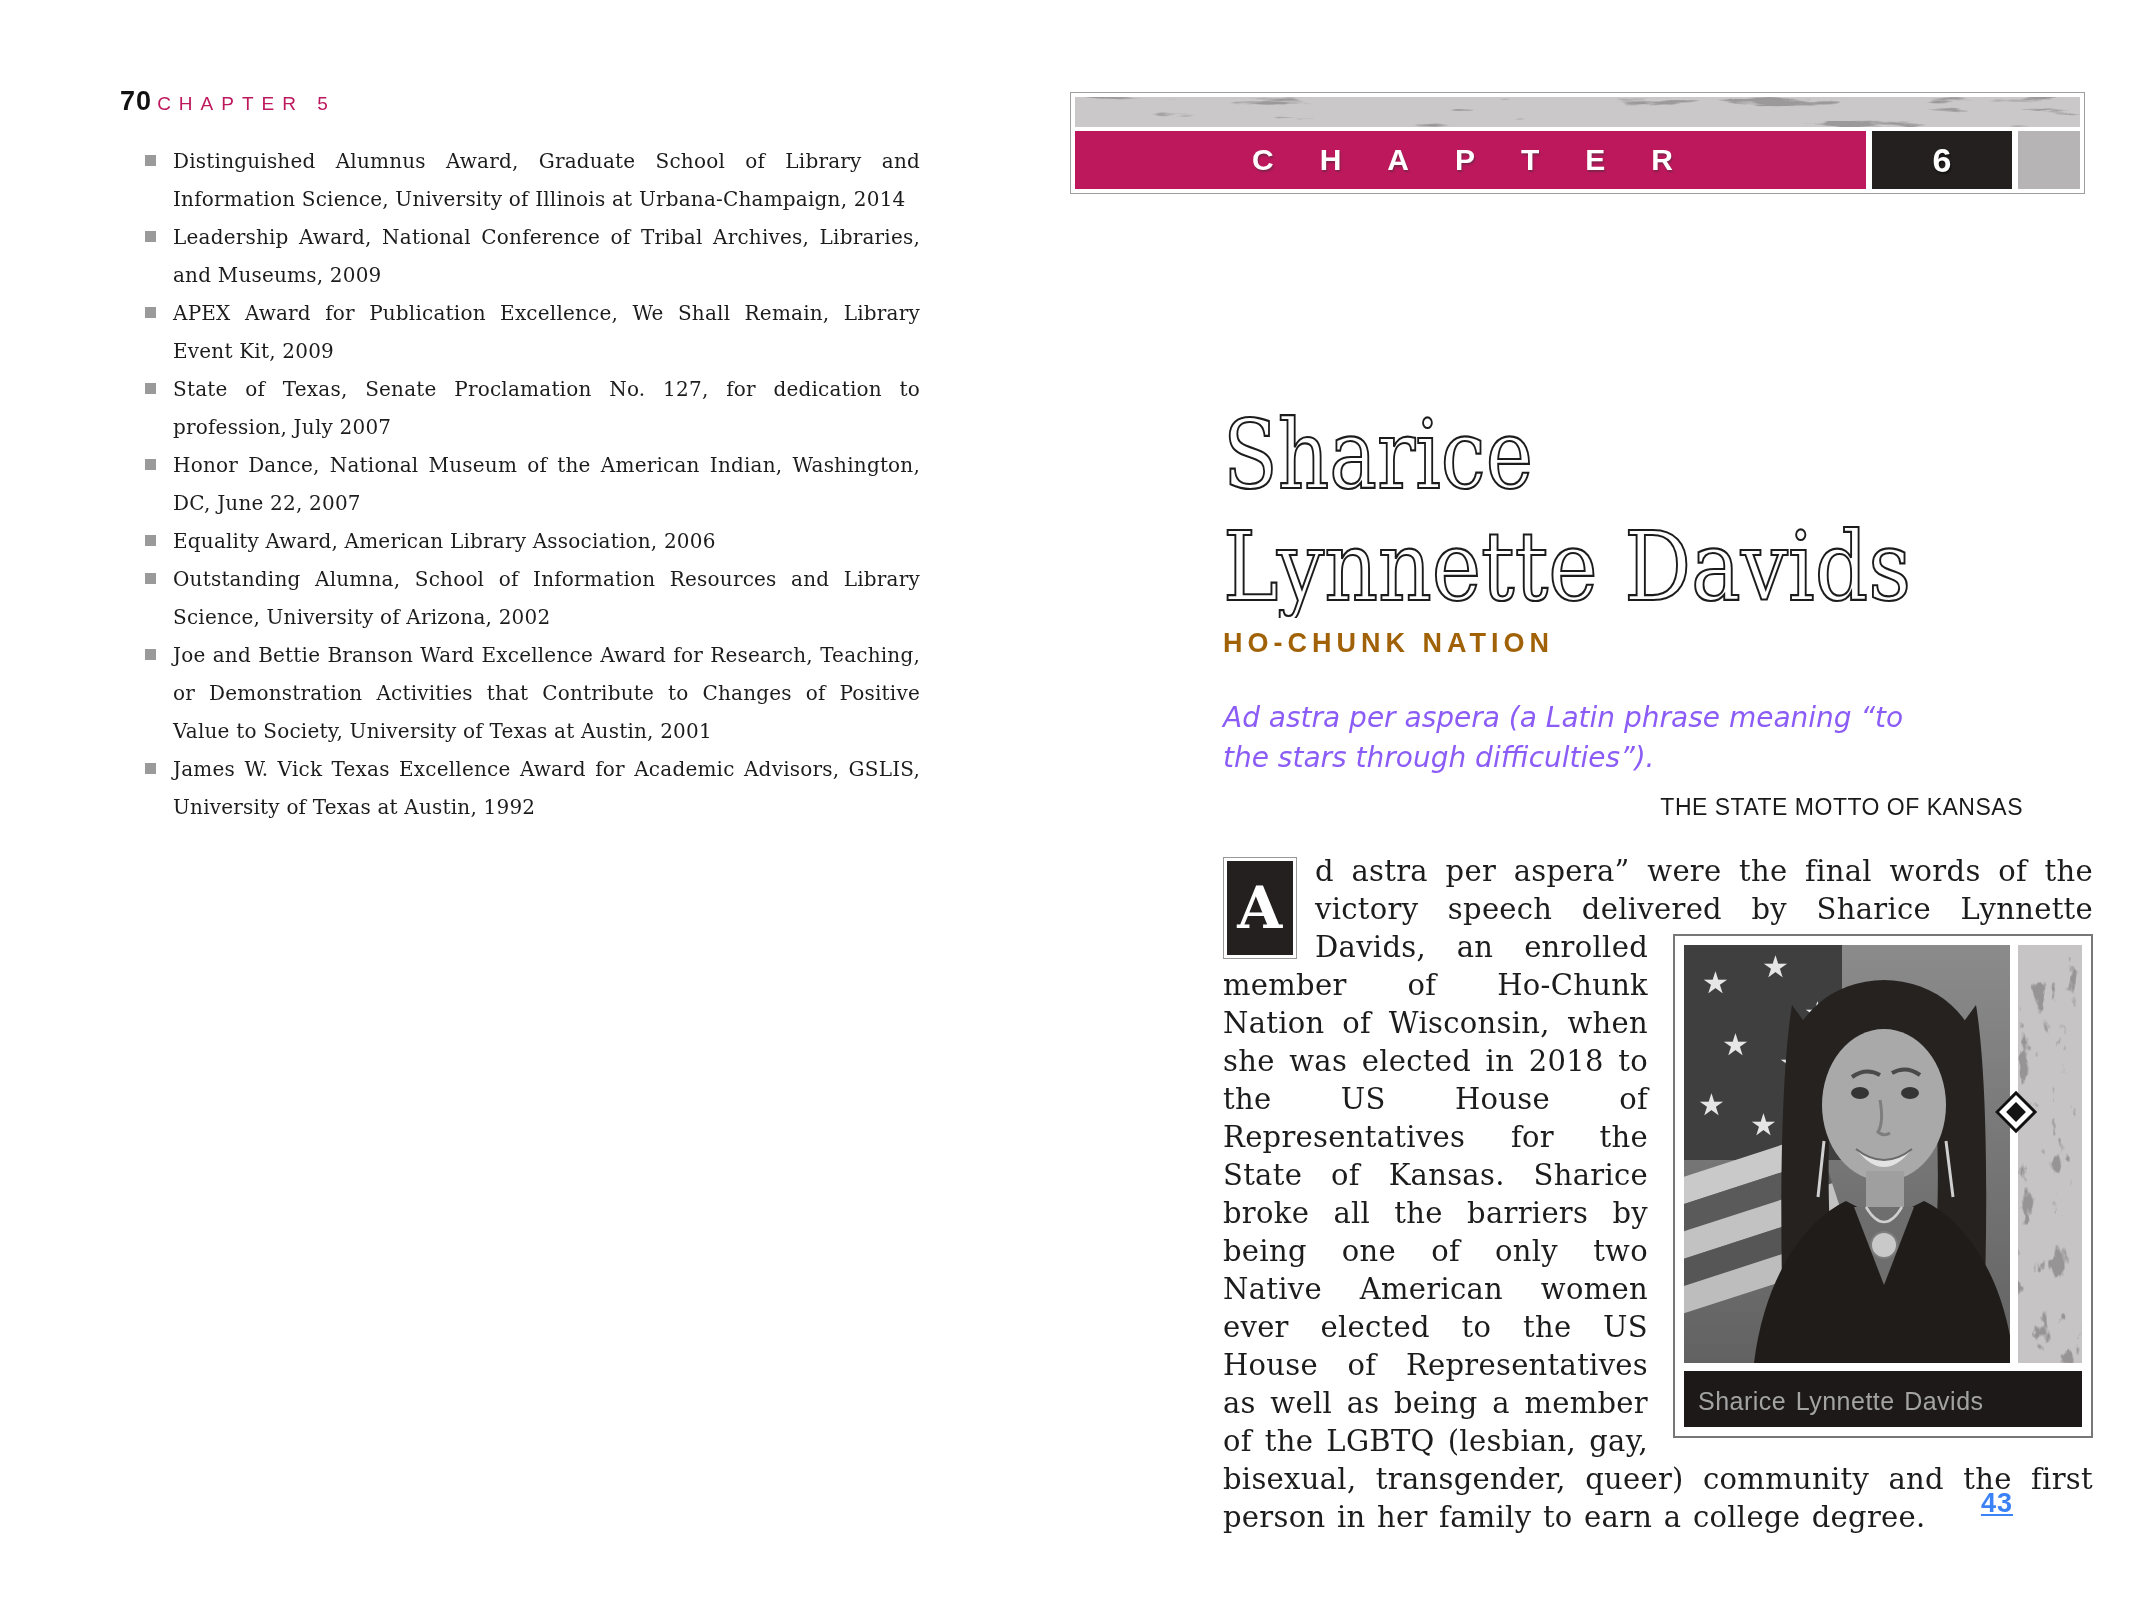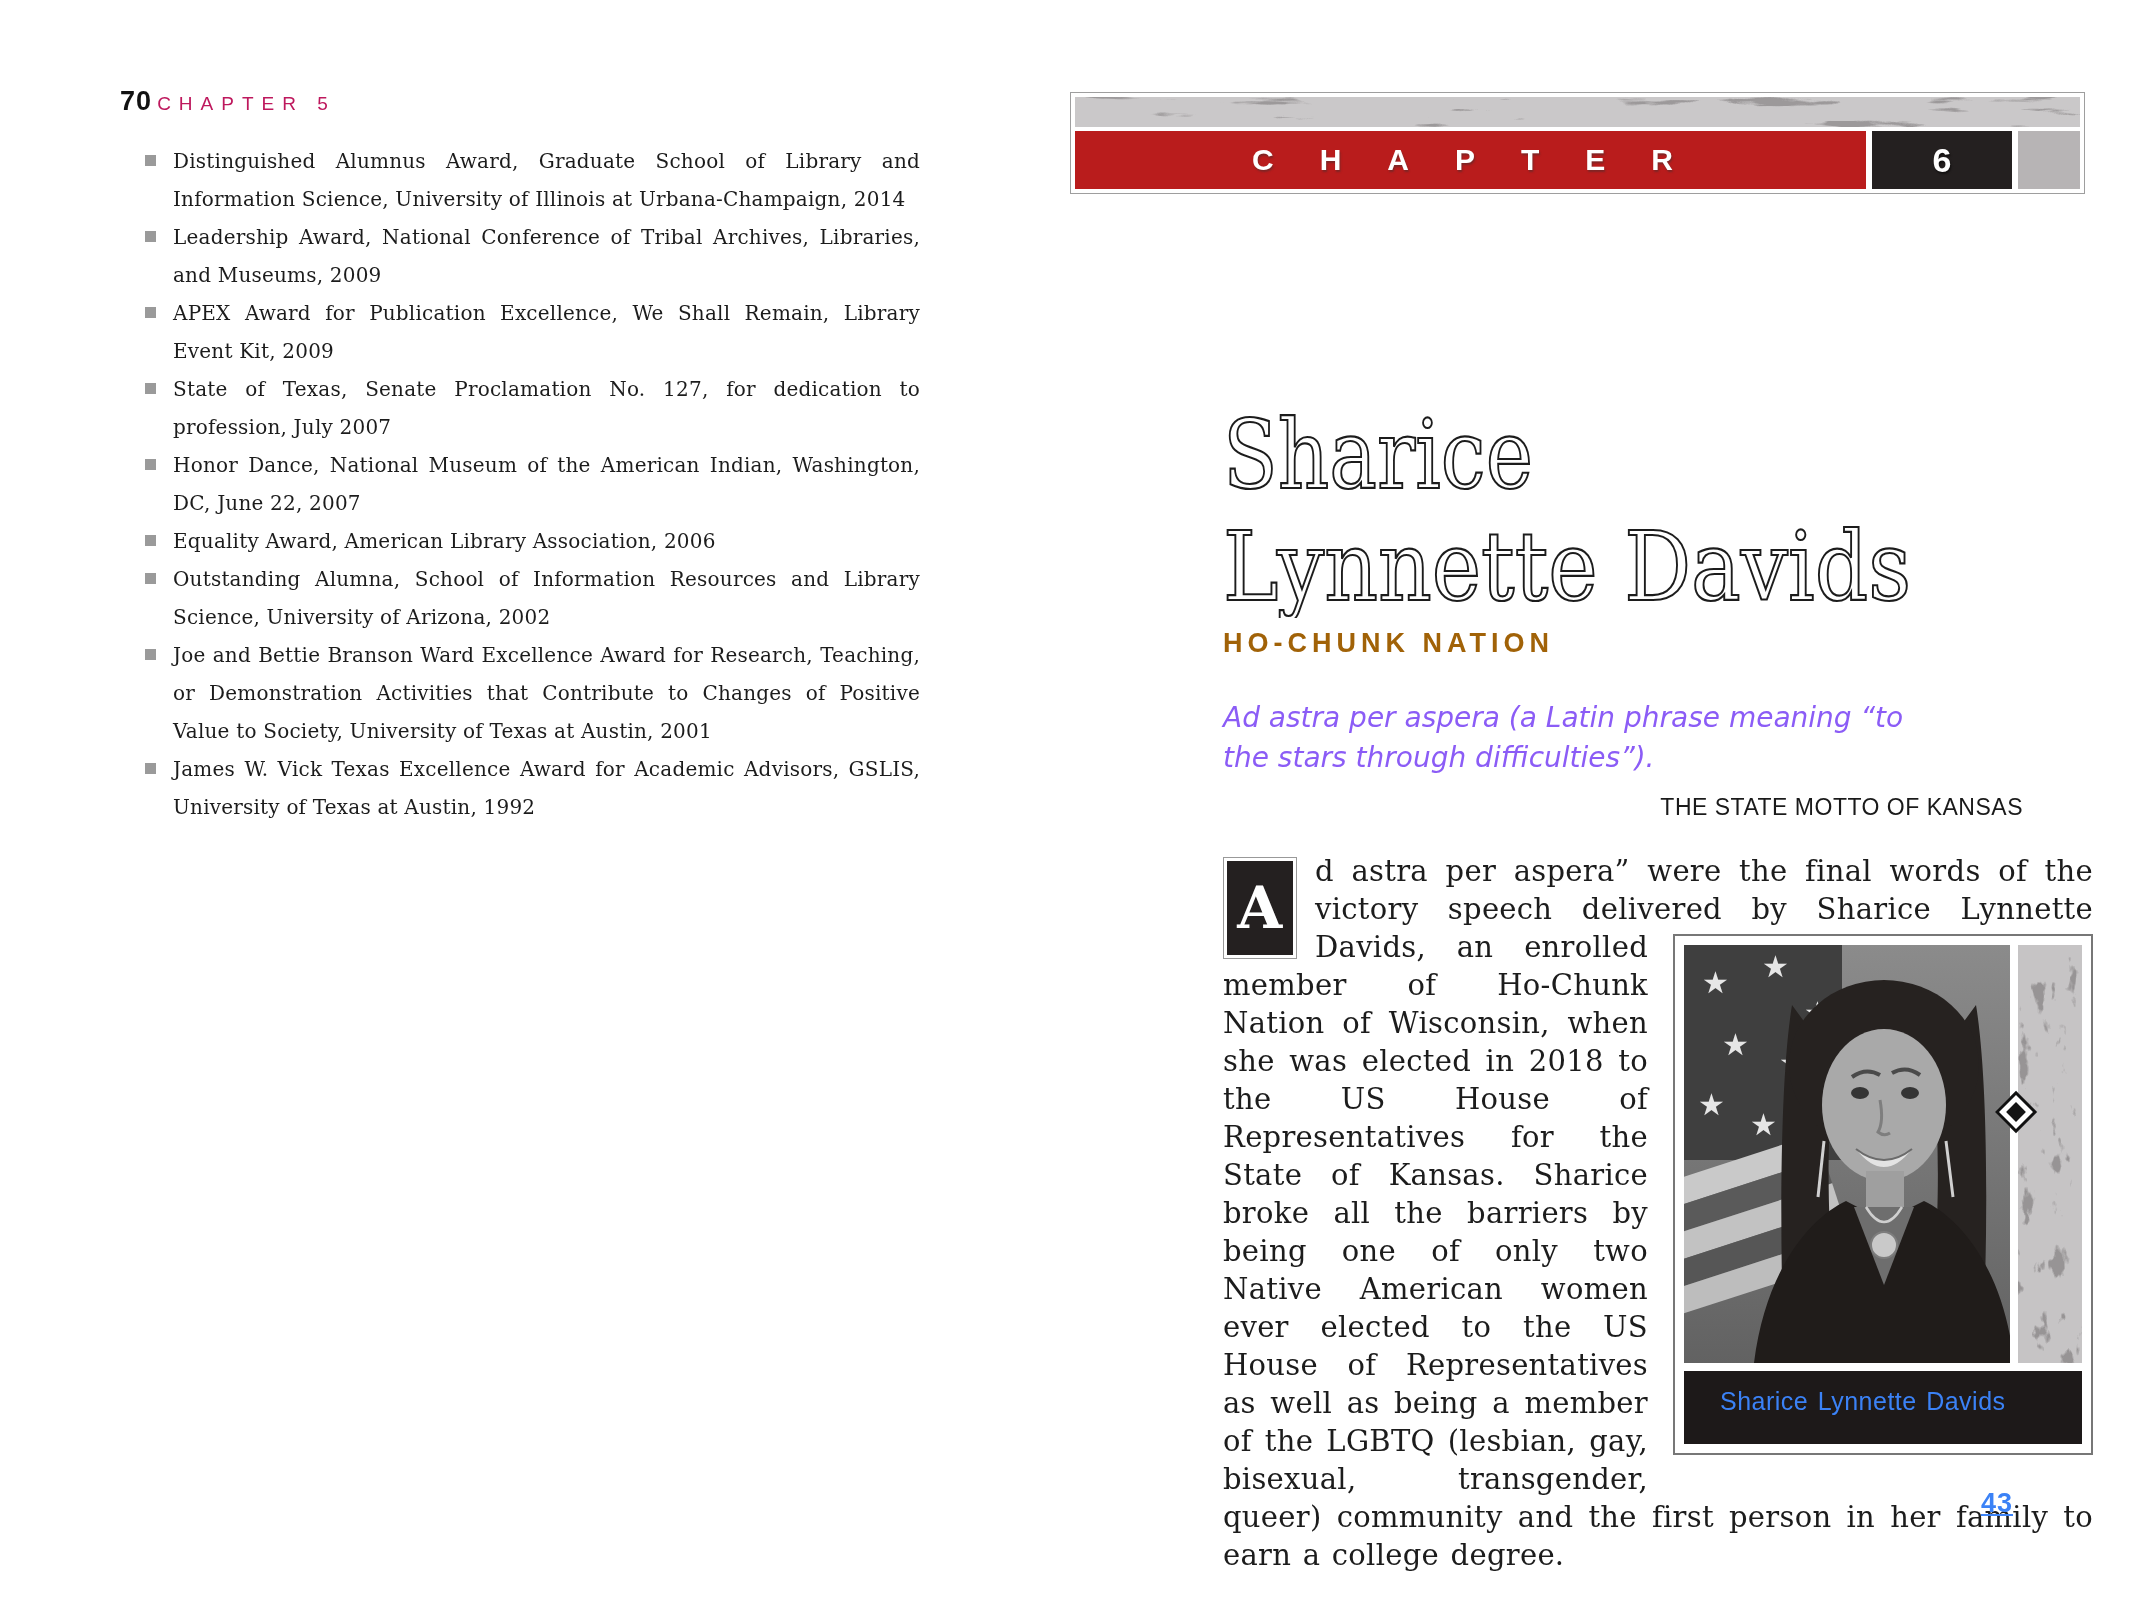--- a/index.html
+++ b/index.html
@@ -28,21 +28,21 @@
   .right-page { position:absolute; left:1066px; top:0; width:1067px; height:1600px; }
 
   
   .chapter-banner {
     position:absolute; left:4px; top:92px; width:1015px;
     border:1px solid #9e9e9e; background:#fff; padding:4px; box-sizing:border-box;
   }
   .banner-texture { display:block; width:100%; height:30px; }
   .banner-row { display:flex; gap:6px; margin-top:4px; height:58px; }
   .chapter-bar {
-    flex:1; background:#b91c1c; color:#fff;
+    flex:1; background:#be185d; color:#fff;
     display:flex; align-items:center; justify-content:center;
     font:bold 30px "Liberation Sans", sans-serif; letter-spacing:46px; padding-left:30px;
     text-shadow:1px 2px 2px rgba(50,50,50,0.45);
   }
   .chapter-number-box {
     width:140px; background:#242020; color:#fff;
     display:flex; align-items:center; justify-content:center;
     font:bold 34px "Liberation Sans", sans-serif;
     text-shadow:1px 2px 2px rgba(0,0,0,0.5);
   }
@@ -93,22 +93,22 @@
   .portrait-svg { width:326px; height:418px; display:block; }
   .side-strip { flex:1; height:418px; display:block; }
   .diamond-ornament {
     position:absolute; left:326px; top:161px; width:24px; height:24px;
     background:#fff; border:3px solid #111; transform:rotate(45deg);
   }
   .diamond-ornament::after {
     content:""; position:absolute; inset:5px; background:#141414;
   }
   .caption-bar {
-    margin-top:8px; height:73px; background:#1d1919; color:#3b82f6;
-    font:25px/61px "Liberation Sans", sans-serif; padding-left:36px;
+    margin-top:8px; height:56px; background:#1d1919; color:#a3a3a3;
+    font:25px/61px "Liberation Sans", sans-serif; padding-left:14px;
     letter-spacing:0.5px;
   }
 
   .pg-num-right {
     position:absolute; right:120px; top:1488px;
     font:bold 27px "Liberation Sans", sans-serif; color:#3b82f6; letter-spacing:1px;text-decoration:underline;
   }
 </style>
 </head>
 <body>

